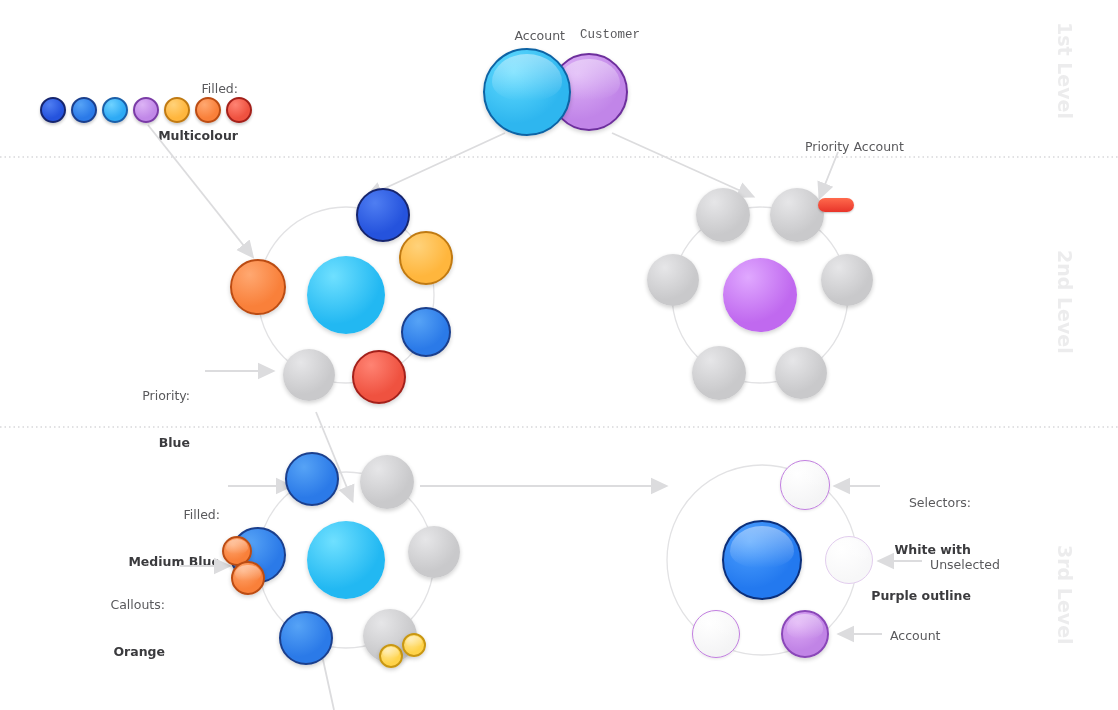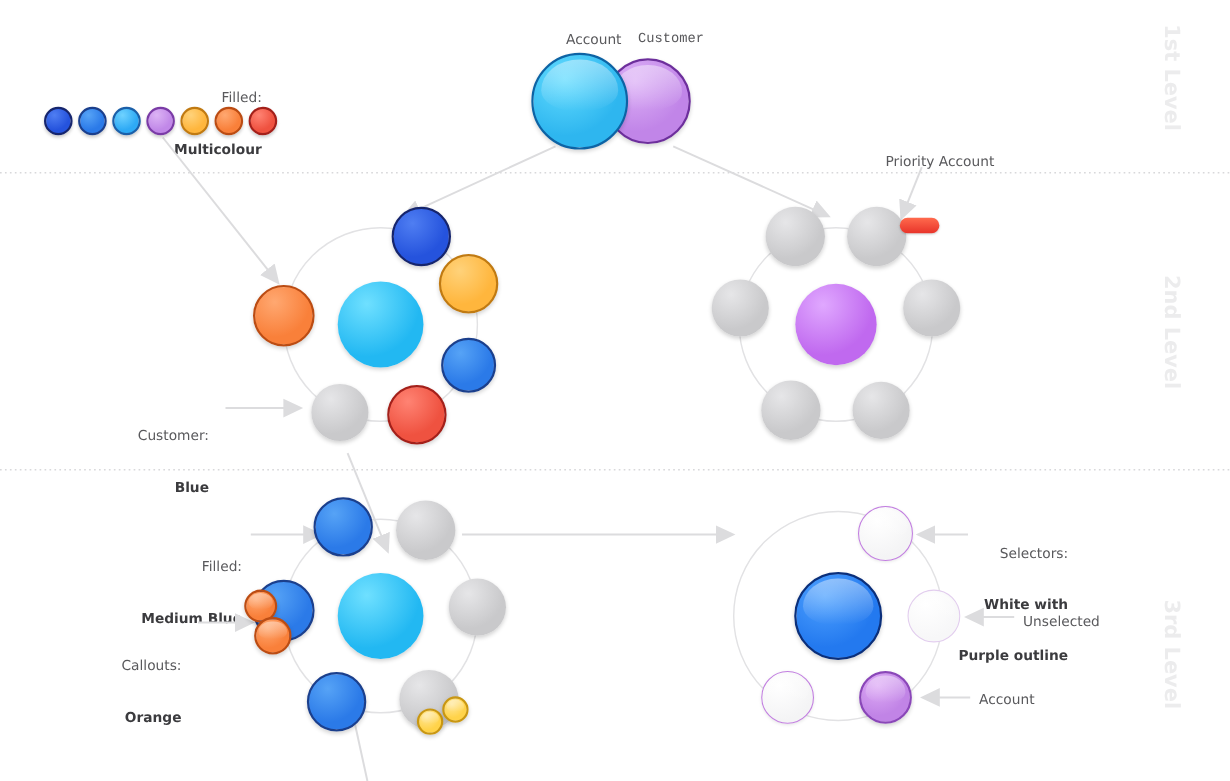--- a/index.html
+++ b/index.html
@@ -118,21 +118,21 @@
 
   <div class="lbl c" id="paletteCaption" style="left:78px;top:50px;width:160px;">
     <div>Filled:</div>
     <div class="b">Multicolour</div>
   </div>
 
   <div class="lbl c" style="left:465px;top:28px;width:100px;">Account</div>
   <div class="lbl c" style="left:540px;top:28px;width:100px;font-family:Liberation Mono, monospace;">Customer</div>
 
   <div class="lbl r" style="left:80px;top:357px;width:110px;">
-    <div>Customer:</div>
+    <div>Priority:</div>
     <div class="b">Blue</div>
   </div>
 
   <div class="lbl" style="left:805px;top:139px;">Priority Account</div>
 
   <div class="lbl r" style="left:60px;top:476px;width:160px;">
     <div>Filled:</div>
     <div class="b">Medium Blue</div>
   </div>
 

